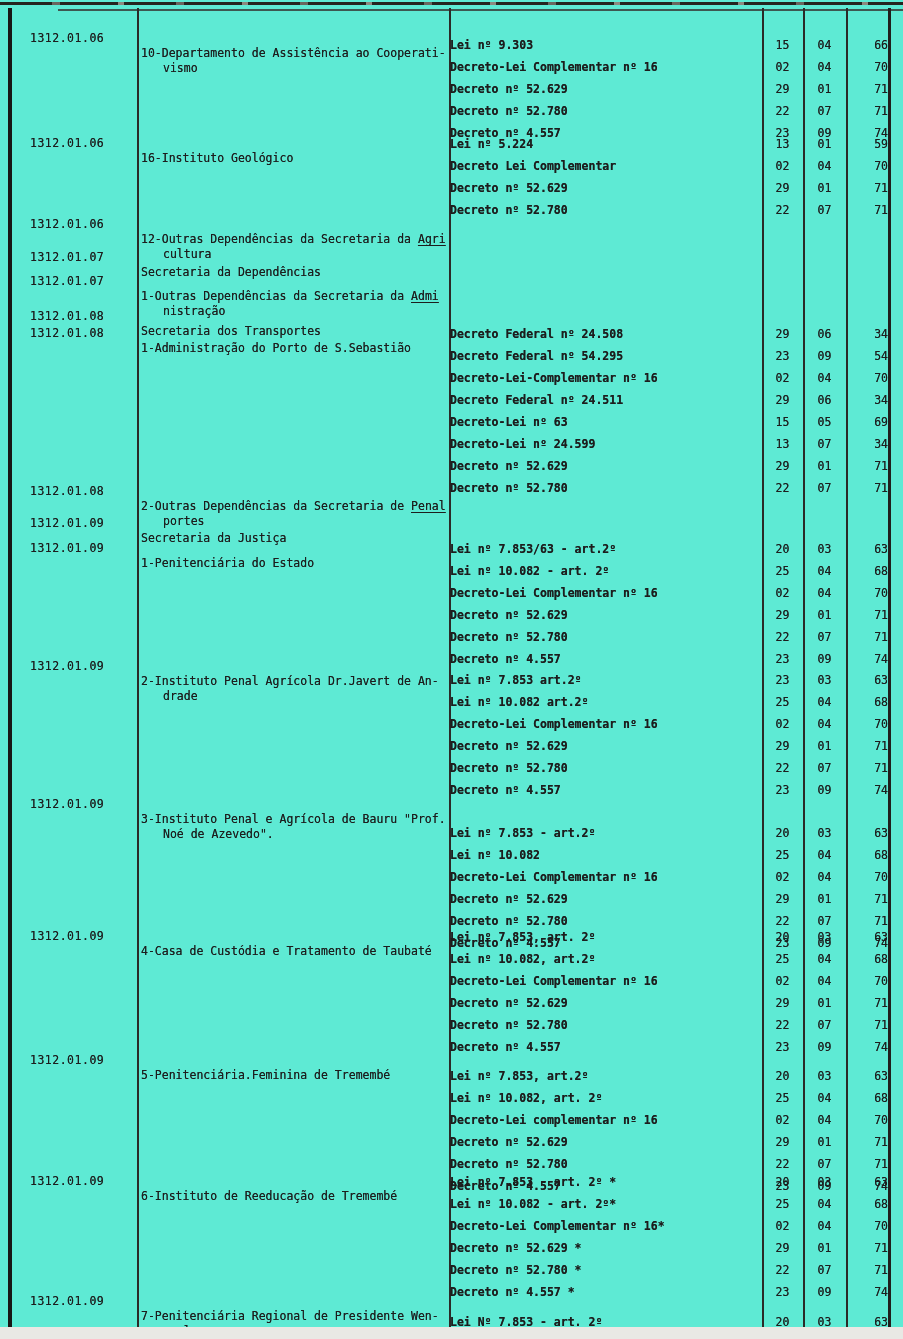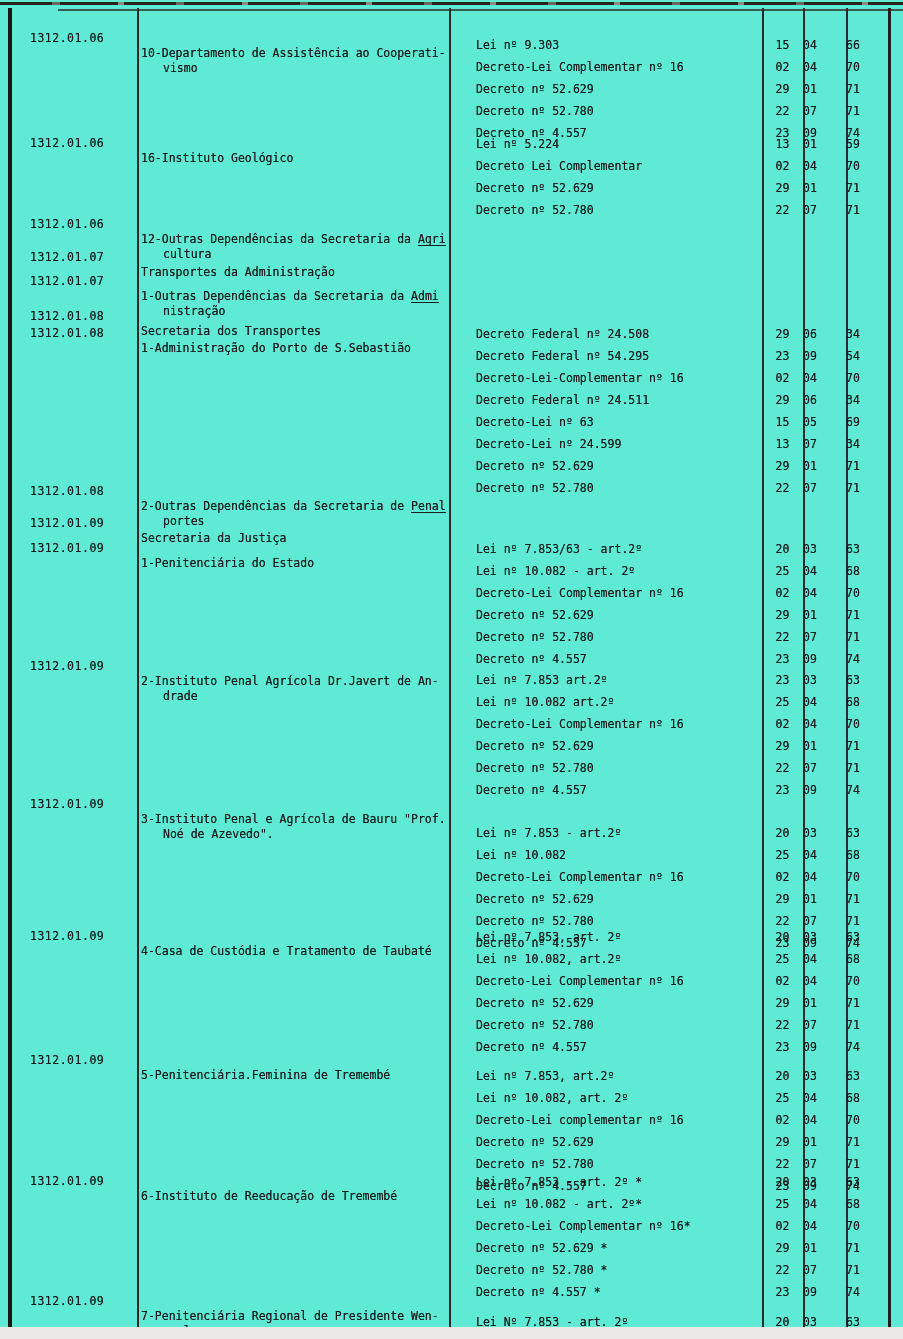--- a/index.html
+++ b/index.html
@@ -28,24 +28,24 @@
   .topline2{position:absolute;top:9px;left:58px;right:0;height:2px;background:#35332f;opacity:.8;}
   
   .group{position:absolute;left:0;width:903px;}
   .code{position:absolute;left:30px;top:3px;white-space:nowrap;letter-spacing:.5px;}
   .dept{position:absolute;left:141px;top:18px;width:307px;line-height:15px;}
   .dept-line{white-space:nowrap;}
   .dept-line + .dept-line{padding-left:22px;}
   .u{text-decoration:underline;text-underline-offset:2px;}
   .laws{position:absolute;left:449px;top:0;width:439px;}
   .law-row{display:flex;height:22px;align-items:center;}
-  .law-name{width:313px;padding-left:27px;box-sizing:border-box;white-space:nowrap;}
+  .law-name{width:313px;padding-left:1px;box-sizing:border-box;white-space:nowrap;font-weight:bold;}
   .cell-d{width:41px;text-align:center;}
-  .cell-m{width:43px;}
-  .cell-y{width:42px;text-align:left;}
+  .cell-m{width:43px;text-align:center;}
+  .cell-y{width:42px;text-align:right;}
 </style>
 </head>
 <body>
 
 <div class="page">
   <div class="topline1"></div>
   <div class="topline2"></div>
   <div class="vline vl-left"></div>
   <div class="vline vl-code"></div>
   <div class="vline vl-dept"></div>
@@ -128,21 +128,21 @@
       <div class="group" style="top: 214px;">
         <div class="code">1312.01.06</div>
         <div class="dept">
           <div class="dept-line"><span>12-Outras Dependências da Secretaria da </span><span class="u">Agri</span></div>
           <div class="dept-line"><span>cultura</span></div>
         </div>
       </div>
       <div class="group" style="top: 247px;">
         <div class="code">1312.01.07</div>
         <div class="dept">
-          <div class="dept-line"><span>Transportes da Administração</span></div>
+          <div class="dept-line"><span>Secretaria da Dependências</span></div>
         </div>
       </div>
       <div class="group" style="top: 271px;">
         <div class="code">1312.01.07</div>
         <div class="dept">
           <div class="dept-line"><span>1-Outras Dependências da Secretaria da </span><span class="u">Admi</span></div>
           <div class="dept-line"><span>nistração</span></div>
         </div>
       </div>
       <div class="group" style="top: 306px;">

